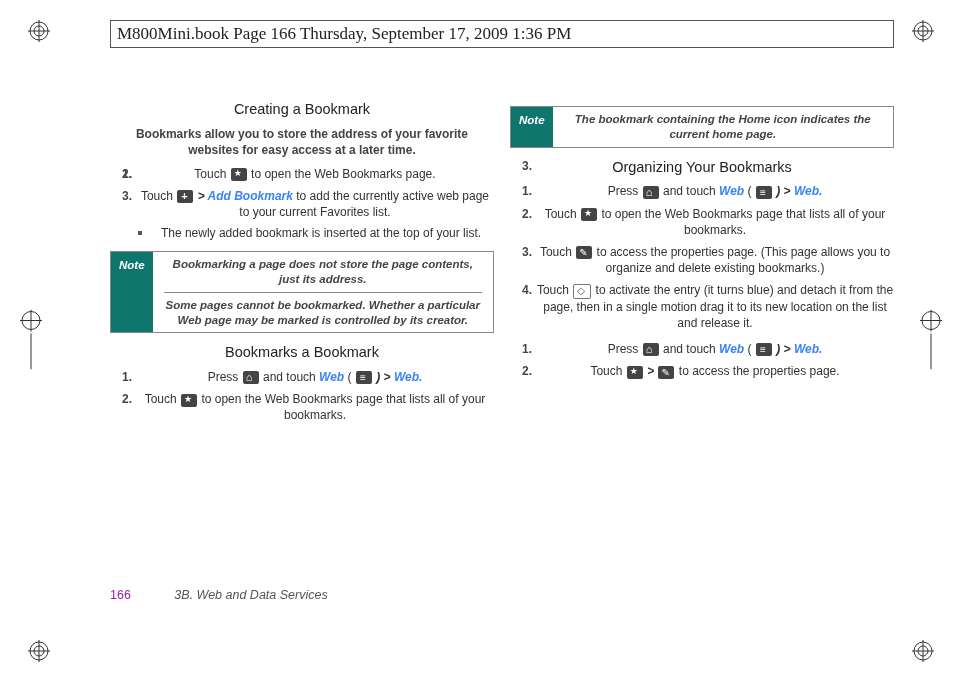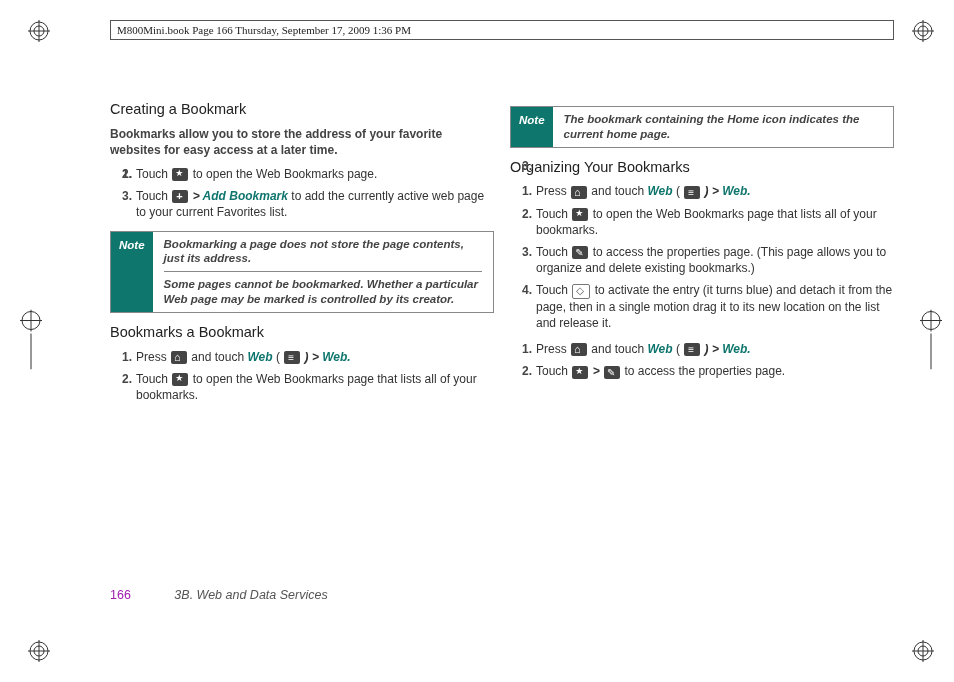--- a/index.html
+++ b/index.html
@@ -36,33 +36,34 @@
     transform: translateY(-50%);
   }
   .print-header-box {
     position: absolute;
     top: 20px;
     left: 110px;
     right: 60px;
     border: 0.5px solid #555;
     padding: 3px 6px;
     font-family: "Times New Roman", serif;
-    font-size: 11px;
+    font-size: 17px;
     color: #222;
   }
   .page {
     position: absolute;
     top: 100px;
     left: 110px;
     right: 60px;
     bottom: 70px;
   }
   .columns {
     display: flex;
     gap: 16px;
+    text-align: center;
   }
   .col {
     flex: 1 1 50%;
     line-height: 1.35;
   }
   h2.heading {
     font-size: 14.5px;
     font-weight: 500;
     color: #222;
     margin: 0 0 6px 0;
@@ -165,21 +166,21 @@
     content: "◇";
     color: #555;
     font-size: 10px;
     position: absolute;
     left: 3px;
     top: -1px;
   }
   .boldit {
     font-weight: 700;
     font-style: italic;
-    color: #0f766e;
+    color: #3b82f6;
   }
   .gt { font-weight: bold; font-style: italic; }
   .note-box {
     display: flex;
     border: 0.5px solid #888;
     margin: 6px 0 10px 0;
   }
   .note-label {
     background: #0f766e;
     color: #fff;
@@ -284,20 +285,21 @@
           <span>Touch </span>
           <span class="icon icon-star"></span>
           <span> to open the Web Bookmarks page.</span>
         </li>
         <li><span class="num">3.</span>
           <span>Touch </span>
           <span class="icon icon-plus"></span>
           <span class="gt"> &gt; </span>
           <span class="boldit">Add Bookmark</span>
           <span> to add the currently active web page to your current Favorites list.</span>
+          <div class="sub">The newly added bookmark is inserted at the top of your list.</div>
         </li>
       </ol>
 
       <div class="note-box">
         <div class="note-label">Note</div>
         <div class="note-body">
           <div>Bookmarking a page does not store the page contents, just its address.</div>
           <div class="sep"></div>
           <div>Some pages cannot be bookmarked. Whether a particular Web page may be marked is controlled by its creator.</div>
         </div>

